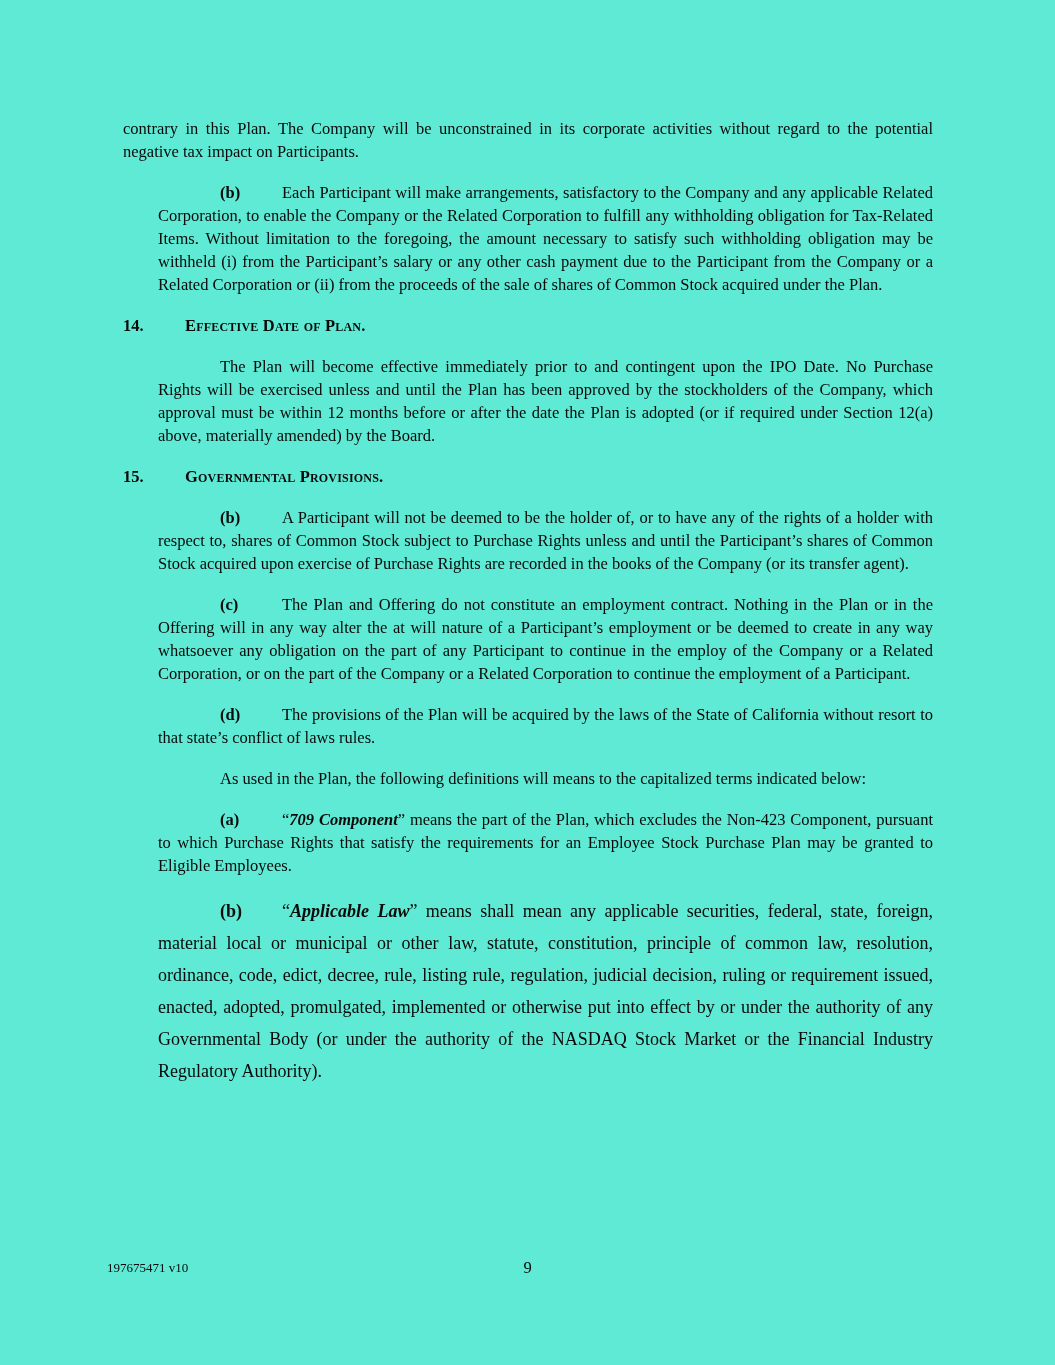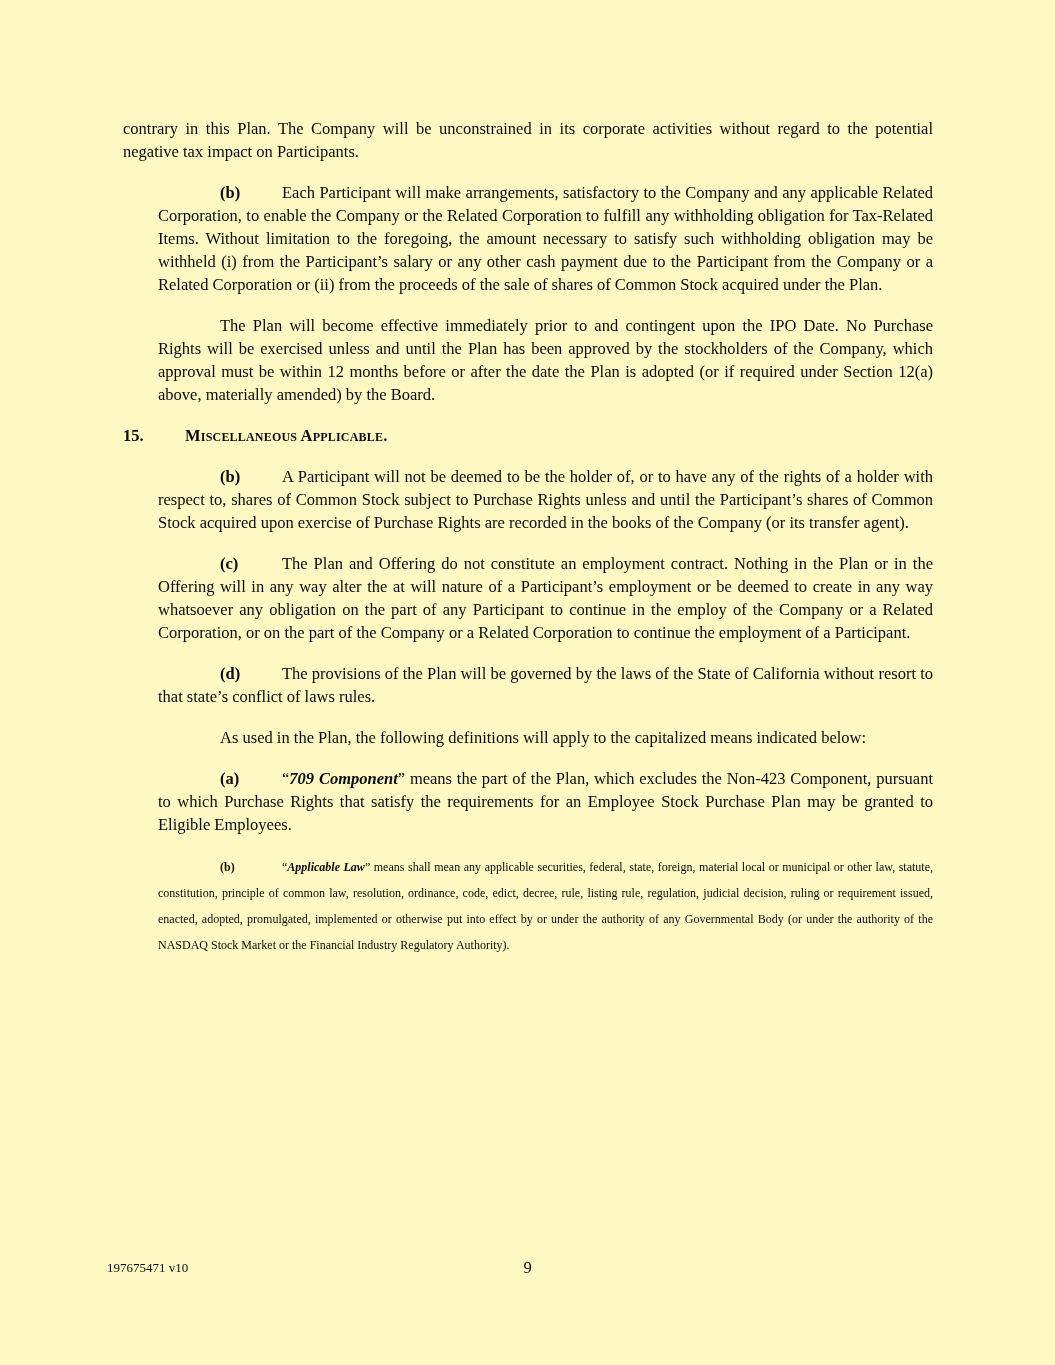--- a/index.html
+++ b/index.html
@@ -1,21 +1,21 @@
 <!DOCTYPE html>
 <html><head>
 <meta charset="utf-8">
 <style>
   * { box-sizing: border-box; }
   html, body { margin: 0; padding: 0; background: #ffffff; }
   .page {
     position: relative;
     width: 1055px;
     height: 1365px;
-    background: #fef9c3;
+    background: #5eead4;
     color: #0a0a0a;
     font-family: "Liberation Serif", serif;
     overflow: hidden;
   }
   .content {
     position: absolute;
     left: 123px;
     top: 117px;
     width: 810px;
     font-size: 16.5px;
@@ -32,21 +32,21 @@
   }
   .section-heading {
     font-weight: bold;
     font-size: 16.5px;
     margin: 0 0 18px 0;
     text-align: left;
   }
   .h-num { display: inline-block; width: 62px; }
   .h-title { font-variant: small-caps; letter-spacing: 0.2px; }
   .term { font-weight: bold; font-style: italic; }
-  .def-large { font-size: 12px; line-height: 26px; }
+  .def-large { font-size: 18px; line-height: 32px; }
   .page-number {
     position: absolute;
     left: 0;
     top: 1258px;
     width: 100%;
     text-align: center;
     font-size: 16.5px;
   }
   .footer-id {
     position: absolute;
@@ -58,34 +58,35 @@
 </head>
 <body>
 
 <div class="page">
   <div class="content">
 
     <p class="para">contrary in this Plan.  The Company will be unconstrained in its corporate activities without regard to the potential negative tax impact on Participants.</p>
 
     <p class="para indent"><span class="item-label">(b)</span><span>Each Participant will make arrangements, satisfactory to the Company and any applicable Related Corporation, to enable the Company or the Related Corporation to fulfill any withholding obligation for Tax-Related Items.  Without limitation to the foregoing, the amount necessary to satisfy such withholding obligation may be withheld (i) from the Participant’s salary or any other cash payment due to the Participant from the Company or a Related Corporation or (ii) from the proceeds of the sale of shares of Common Stock acquired under the Plan.</span></p>
 
+    <h2 class="section-heading"><span class="h-num">14.</span><span class="h-title">Effective Date of Plan.</span></h2>
 
     <p class="para indent">The Plan will become effective immediately prior to and contingent upon the IPO Date.  No Purchase Rights will be exercised unless and until the Plan has been approved by the stockholders of the Company, which approval must be within 12 months before or after the date the Plan is adopted (or if required under Section 12(a) above, materially amended) by the Board.</p>
 
-    <h2 class="section-heading"><span class="h-num">15.</span><span class="h-title">Miscellaneous Applicable.</span></h2>
+    <h2 class="section-heading"><span class="h-num">15.</span><span class="h-title">Governmental Provisions.</span></h2>
 
 
     <p class="para indent"><span class="item-label">(b)</span><span>A Participant will not be deemed to be the holder of, or to have any of the rights of a holder with respect to, shares of Common Stock subject to Purchase Rights unless and until the Participant’s shares of Common Stock acquired upon exercise of Purchase Rights are recorded in the books of the Company (or its transfer agent).</span></p>
 
     <p class="para indent"><span class="item-label">(c)</span><span>The Plan and Offering do not constitute an employment contract.  Nothing in the Plan or in the Offering will in any way alter the at will nature of a Participant’s employment or  be deemed to create in any way whatsoever any obligation on the part of any Participant to continue in the employ of the Company or a Related Corporation, or on the part of the Company or a Related Corporation to continue the employment of a Participant.</span></p>
 
-    <p class="para indent"><span class="item-label">(d)</span><span>The provisions of the Plan will be governed by the laws of the State of California without resort to that state’s conflict of laws rules.</span></p>
+    <p class="para indent"><span class="item-label">(d)</span><span>The provisions of the Plan will be acquired by the laws of the State of California without resort to that state’s conflict of laws rules.</span></p>
 
 
-    <p class="para indent">As used in the Plan, the following definitions will apply to the capitalized means indicated below:</p>
+    <p class="para indent">As used in the Plan, the following definitions will means to the capitalized terms indicated below:</p>
 
     <p class="para indent"><span class="item-label">(a)</span><span>“</span><span class="term">709 Component</span><span>”</span><span> means the part of the Plan, which excludes the Non-423 Component, pursuant to which Purchase Rights that satisfy the requirements for an Employee Stock Purchase Plan may be granted to Eligible Employees.</span></p>
 
     <p class="para indent def-large"><span class="item-label">(b)</span><span>“</span><span class="term">Applicable Law</span><span>”</span><span> means shall mean any applicable securities, federal, state, foreign, material local or municipal or other law, statute, constitution, principle of common law, resolution, ordinance, code, edict, decree, rule, listing rule, regulation, judicial decision, ruling or requirement issued, enacted, adopted, promulgated, implemented or otherwise put into effect by or under the authority of any Governmental Body (or under the authority of the NASDAQ Stock Market or the Financial Industry Regulatory Authority).</span></p>
 
   </div>
 
   <div class="page-number">9</div>
   <div class="footer-id">197675471 v10</div>
 </div>

